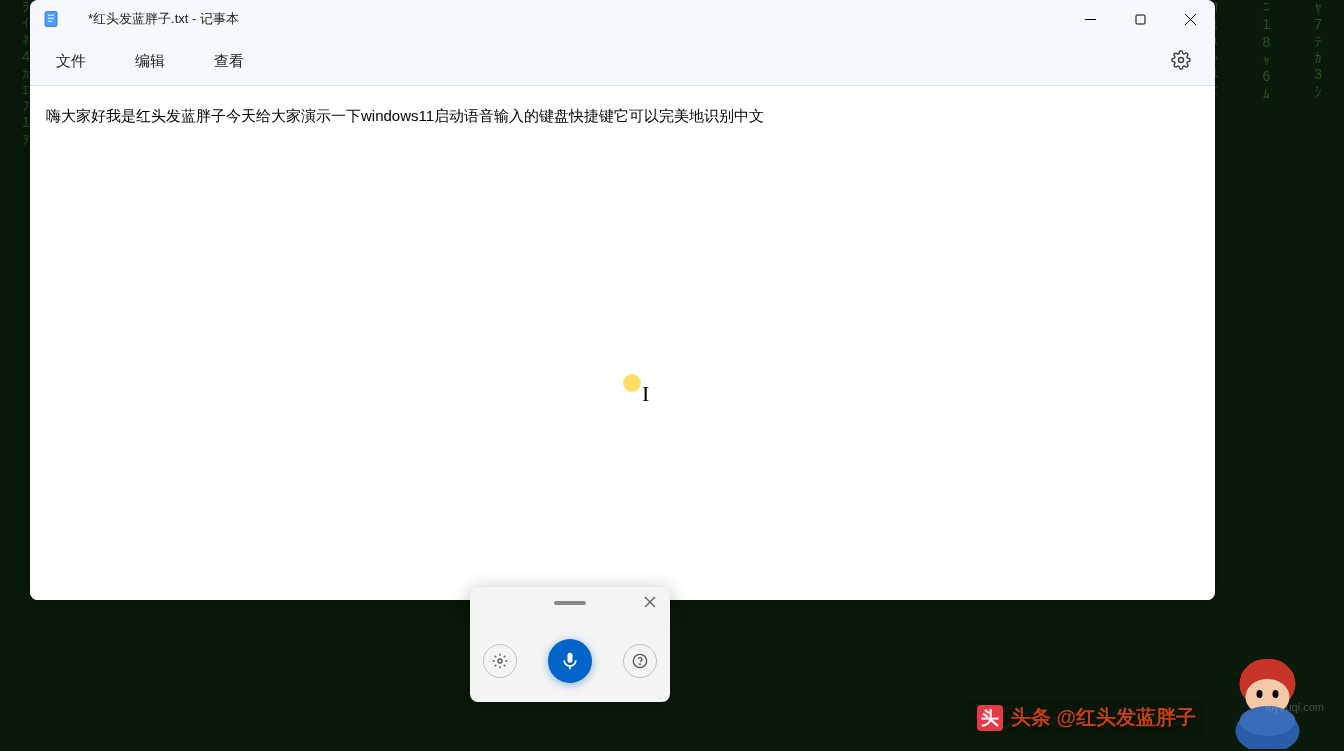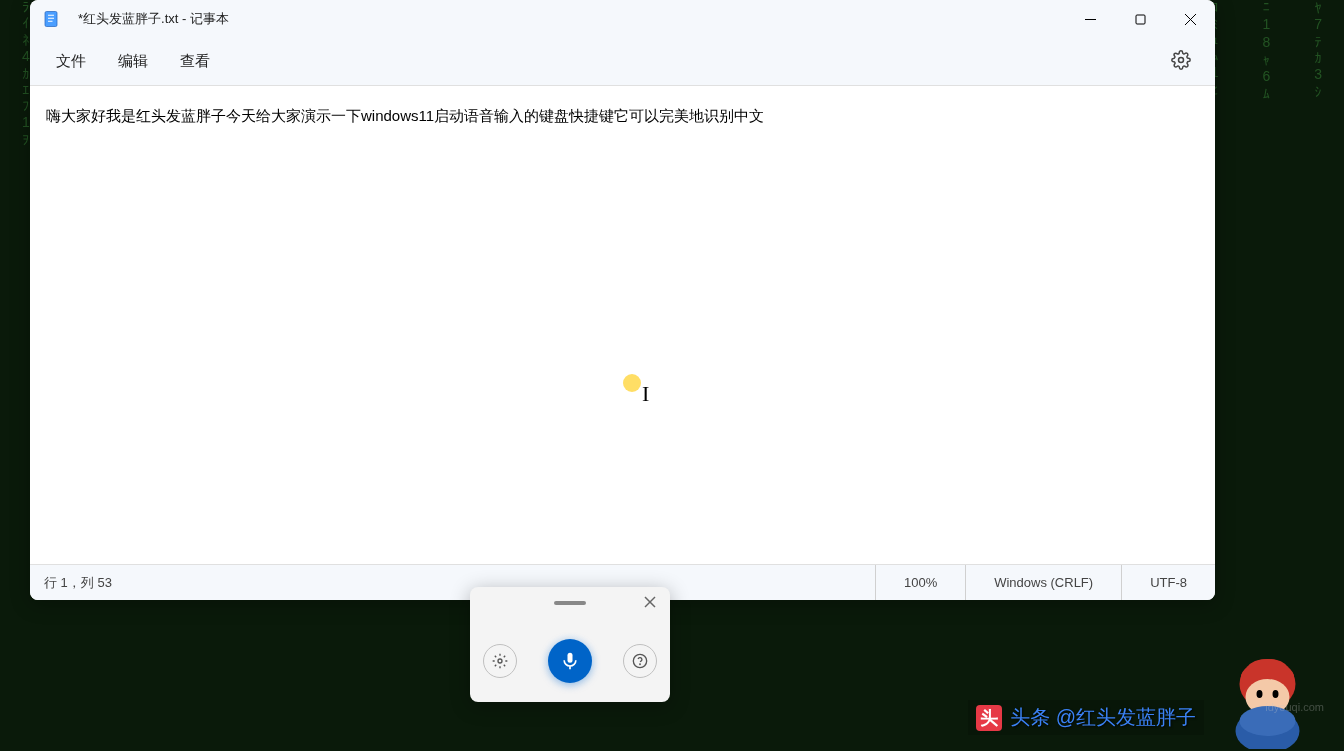--- a/index.html
+++ b/index.html
@@ -53,21 +53,21 @@
       display: flex;
       align-items: center;
       justify-content: space-between;
       padding-left: 12px;
       border-top-left-radius: 8px;
       border-top-right-radius: 8px;
     }
     .titlebar-left {
       display: flex;
       align-items: center;
-      gap: 18px;
+      gap: 28px;
     }
     .notepad-icon {
       width: 18px;
       height: 18px;
     }
     .title-text {
       font-size: 13px;
       color: #222;
     }
     .window-controls {
@@ -85,21 +85,21 @@
       height: 48px;
       background: #f5f8fc;
       display: flex;
       align-items: center;
       padding-left: 10px;
       border-bottom: 1px solid #e0e0e0;
       justify-content: space-between;
     }
     .menu-items {
       display: flex;
-      gap: 0;
+      gap: 17px;
       align-items: flex-end;
     }
     .menu-item {
       padding: 6px 16px;
       font-size: 15px;
       color: #222;
       cursor: pointer;
       border-radius: 4px;
     }
     .settings-btn {
@@ -250,23 +250,24 @@
       background: #e63946;
       border-radius: 4px;
       color: #fff;
       font-size: 18px;
       font-weight: bold;
       display: flex;
       align-items: center;
       justify-content: center;
     }
     .toutiao-text {
-      color: #3b82f6;
+      color: #c2410c;
       font-size: 20px;
       text-shadow: 1px 1px 2px rgba(0,0,0,0.8);
+      font-weight: bold;
     }
     .avatar {
       width: 105px;
       height: 100px;
     }
     .watermark {
       position: absolute;
       right: 20px;
       bottom: 38px;
       color: rgba(200,200,200,0.3);
@@ -349,26 +350,20 @@
       </svg>
     </div>
   </div>
 
   <div class="text-area">
     <div class="text-content">嗨大家好我是红头发蓝胖子今天给大家演示一下windows11启动语音输入的键盘快捷键它可以完美地识别中文</div>
     <div class="cursor-highlight"></div>
     <div class="text-cursor">I</div>
   </div>
 
-  <div class="statusbar">
-    <div class="status-left">行 1，列 53</div>
-    <div class="status-cell">100%</div>
-    <div class="status-cell">Windows (CRLF)</div>
-    <div class="status-cell">UTF-8</div>
-  </div>
 </div>
 
 <div class="voice-panel">
   <div class="voice-header">
     <div class="voice-drag"></div>
     <div class="voice-close">
       <svg width="12" height="12" viewBox="0 0 12 12">
           <line x1="1" y1="1" x2="11" y2="11" stroke="#666" stroke-width="1.5"></line>
           <line x1="11" y1="1" x2="1" y2="11" stroke="#666" stroke-width="1.5"></line>
         </svg>

